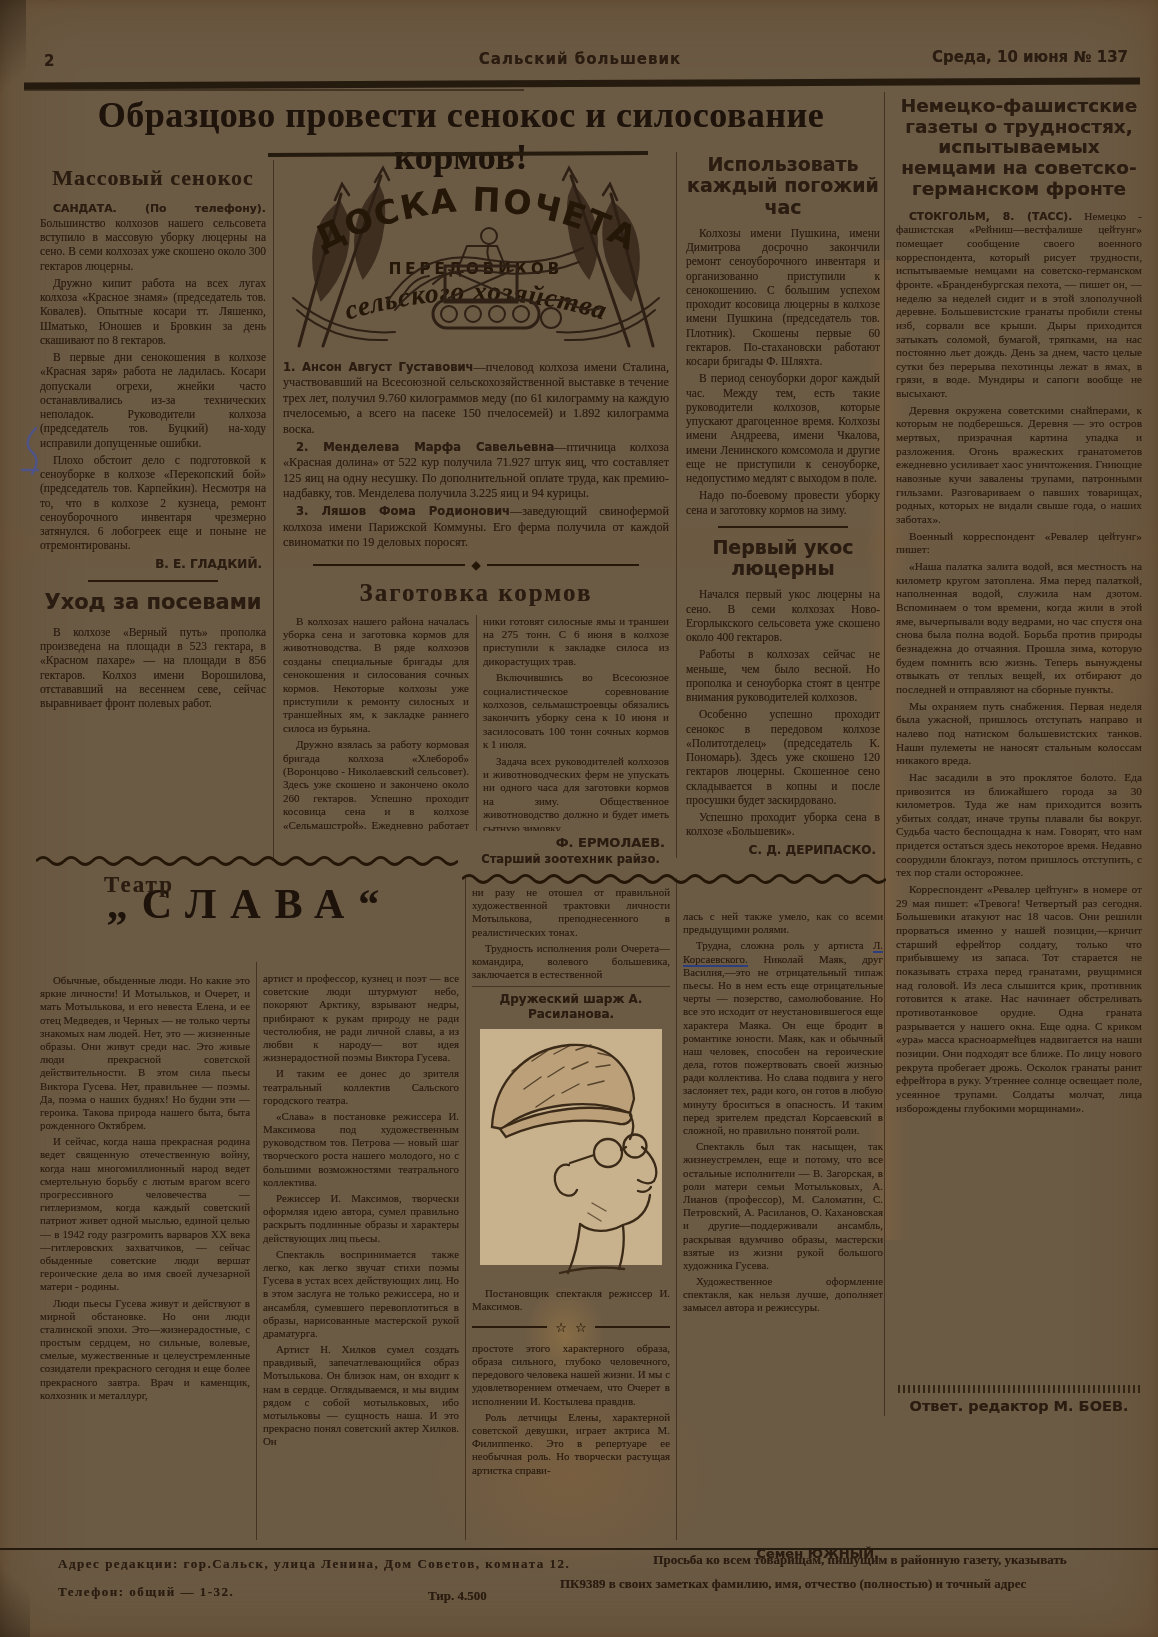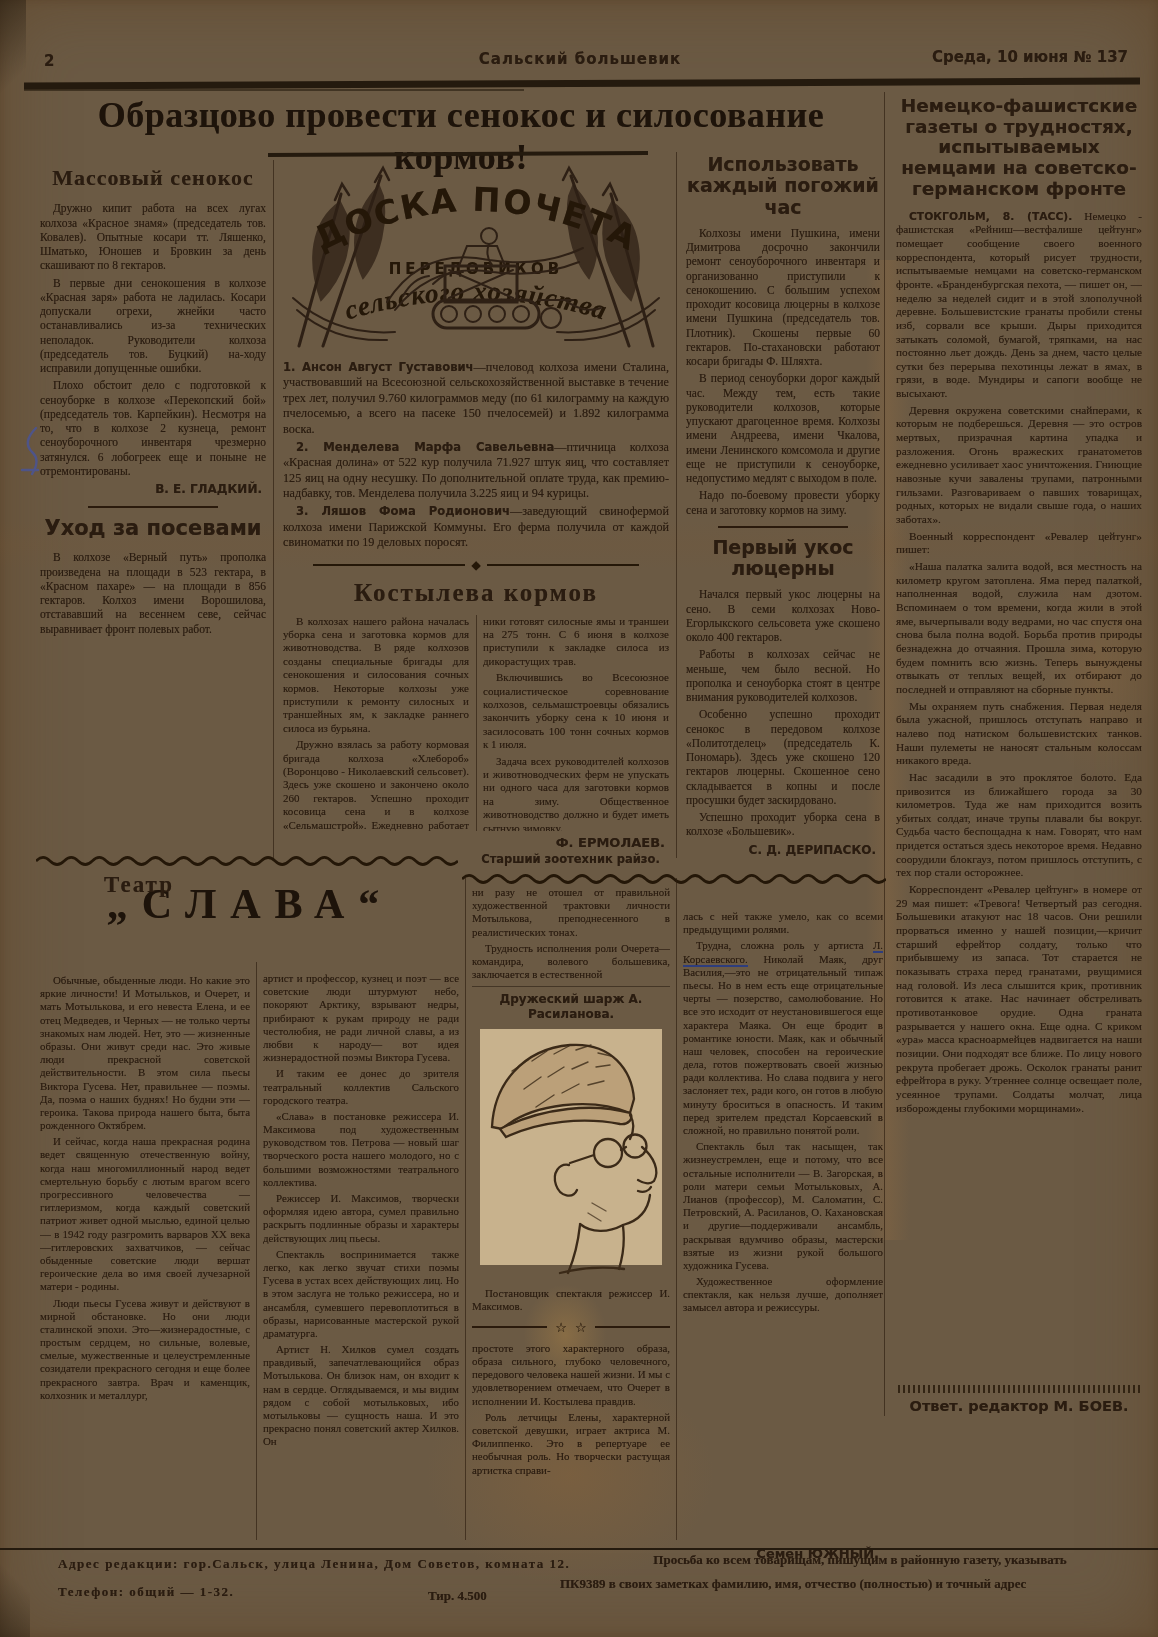--- a/index.html
+++ b/index.html
@@ -61,20 +61,21 @@
   <div class="abs" style="left:380px;top:50px;width:400px;text-align:center;font-family:'DejaVu Sans',sans-serif;font-weight:bold;font-size:15px;letter-spacing:1px;">Сальский большевик</div>
   <div class="abs" style="right:30px;top:48px;font-family:'DejaVu Sans',sans-serif;font-weight:bold;font-size:15px;">Среда, 10 июня № 137</div>
   <div class="hrule" style="left:24px;top:80px;width:1116px;height:7px;transform:rotate(-.25deg);"></div>
   <div class="hrule" style="left:24px;top:89px;width:500px;height:2px;opacity:.6;"></div>
 
   <div class="abs" style="left:40px;top:94px;width:842px;text-align:center;font-size:36px;font-weight:bold;letter-spacing:.5px;color:#1d130a;">Образцово провести сенокос и силосование кормов!</div>
   <div class="hrule" style="left:268px;top:152px;width:380px;height:4px;transform:rotate(-.3deg);"></div>
 
   <div class="abs body-text" style="left:40px;top:162px;width:226px;height:694px;overflow:hidden;">
     <h2 class="h-serif" style="font-size:22px;margin:2px 0 10px;">Массовый сенокос</h2>
+    <p class="para"><span class="lead-bold">САНДАТА. (По телефону).</span><span> Большинство колхозов нашего сельсовета вступило в массовую уборку люцерны на сено. В семи колхозах уже скошено около 300 гектаров люцерны.</span></p>
     <div>
 
     <p class="para">Дружно кипит работа на всех лугах колхоза «Красное знамя» (председатель тов. Ковалев). Опытные косари тт. Ляшенко, Шматько, Юношев и Бровкин за день скашивают по 8 гектаров.</p>
         <p class="para">В первые дни сенокошения в колхозе «Красная заря» работа не ладилась. Косари допускали огрехи, жнейки часто останавливались из-за технических неполадок. Руководители колхоза (председатель тов. Буцкий) на-ходу исправили допущенные ошибки.</p>
         <p class="para">Плохо обстоит дело с подготовкой к сеноуборке в колхозе «Перекопский бой» (председатель тов. Карпейкин). Несмотря на то, что в колхозе 2 кузнеца, ремонт сеноуборочного инвентаря чрезмерно затянулся. 6 лобогреек еще и поныне не отремонтированы.</p>
       </div>
     <div class="sign">В. Е. ГЛАДКИЙ.</div>
     <div class="mini-rule"></div>
     <h2 class="h-sans" style="font-size:21px;margin:6px 0 10px;">Уход за посевами</h2>
     <div>
@@ -131,21 +132,21 @@
     <div class="cont" style="font-size:12.2px;line-height:1.26;margin-top:4px;">
       <p class="para"><b class="lead-bold">1. Ансон Август Густавович</b><span>—пчеловод колхоза имени Сталина, участвовавший на Всесоюзной сельскохозяйственной выставке в течение трех лет, получил 9.760 килограммов меду (по 61 килограмму на каждую пчелосемью, а всего на пасеке 150 пчелосемей) и 1.892 килограмма воска.</span></p>
       <p class="para"><b class="lead-bold">2. Менделева Марфа Савельевна</b><span>—птичница колхоза «Красная долина» от 522 кур получила 71.927 штук яиц, что составляет 125 яиц на одну несушку. По дополнительной оплате труда, как премию-надбавку, тов. Менделева получила 3.225 яиц и 94 курицы.</span></p>
       <p class="para"><b class="lead-bold">3. Ляшов Фома Родионович</b><span>—заведующий свинофермой колхоза имени Парижской Коммуны. Его ферма получила от каждой свиноматки по 19 деловых поросят.</span></p>
     </div>
     <div class="dia-div">
         <span class="ln"></span>
         <span class="dm">◆</span>
         <span class="ln"></span>
       </div>
-    <h2 class="h-serif" style="font-size:25px;font-weight:600;letter-spacing:2px;margin:2px 0 8px;">Костылева кормов</h2>
+    <h2 class="h-serif" style="font-size:25px;font-weight:600;letter-spacing:2px;margin:2px 0 8px;">Заготовка кормов</h2>
     <div style="position:relative;display:flex;gap:14px;font-size:11px;line-height:1.22;align-items:center;">
       <div style="flex:1;height:216px;overflow:hidden;">
 
       <p class="para">В колхозах нашего района началась уборка сена и заготовка кормов для животноводства. В ряде колхозов созданы специальные бригады для сенокошения и силосования сочных кормов. Некоторые колхозы уже приступили к ремонту силосных и траншейных ям, к закладке раннего силоса из бурьяна.</p>
           <p class="para">Дружно взялась за работу кормовая бригада колхоза «Хлебороб» (Воронцово - Николаевский сельсовет). Здесь уже скошено и закончено около 260 гектаров. Успешно проходит косовица сена и в колхозе «Сельмашстрой». Ежедневно работает 7 косилок. Убрана площадь в 160 гектаров. Одновременно колхоз-</p>
         </div>
       <div style="position:absolute;left:50%;top:0;height:216px;width:1px;background:rgba(44,28,13,.62);"></div>
       <div class="cont" style="flex:1;height:216px;overflow:hidden;">
 
       <p class="para">ники готовят силосные ямы и траншеи на 275 тонн. С 6 июня в колхозе приступили к закладке силоса из дикорастущих трав.</p>

